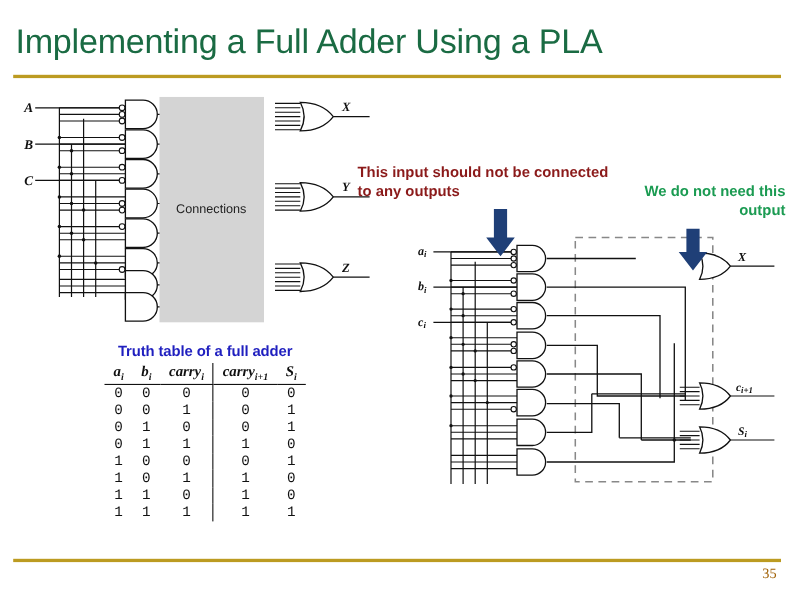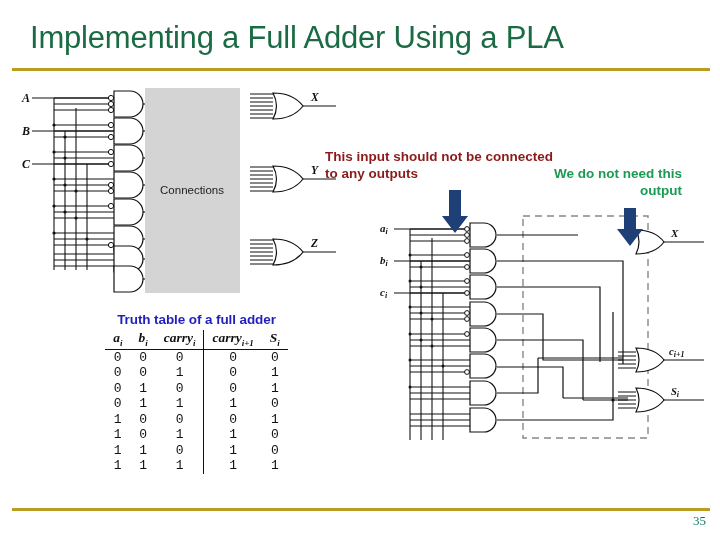--- a/index.html
+++ b/index.html
@@ -6,58 +6,58 @@
   html,body{margin:0;padding:0;background:#ffffff;}
   body{
     width:720px;height:540px;position:relative;overflow:hidden;
     font-family:"Liberation Sans", sans-serif;
     -webkit-font-smoothing:antialiased;
   }
   .slide{position:absolute;inset:0;background:#fff;}
 
   
   #slide-title{
-    position:absolute;left:30px;top:20px;width:680px;
+    position:absolute;left:14px;top:20px;width:680px;
     font-family:"Liberation Sans", sans-serif;
     font-size:31px;line-height:36px;font-weight:400;
     color:#1A6B43;letter-spacing:-0.2px;white-space:pre-wrap;
   }
   #title-rule{
     position:absolute;left:12px;top:68px;width:698px;height:3px;
     background:#BC9B21;
   }
   #footer-rule{
     position:absolute;left:12px;top:508px;width:698px;height:3px;
     background:#BC9B21;
   }
   #page-number{
     position:absolute;right:14px;top:513px;
-    font-size:13px;color:#0f766e;
+    font-size:13px;color:#a16207;
     font-family:"Liberation Serif", serif;
   }
 
   
   .annot{position:absolute;font-weight:bold;line-height:17px;}
   #annot-red{
     left:325px;top:148px;width:228px;
     font-size:13.5px;color:#8B1A1A;text-align:left;
   }
   #annot-green{
-    left:524px;top:165px;width:158px;
+    left:556px;top:165px;width:158px;
     font-size:13.5px;color:#1B9B52;text-align:right;
   }
 
   
   .diagram{position:absolute;}
   #pla-generic{left:18px;top:88px;width:320px;height:210px;}
   #pla-fulladder{left:378px;top:212px;width:330px;height:250px;}
   #arrow-layer{position:absolute;left:0;top:0;width:720px;height:540px;pointer-events:none;}
 
   
-  #truth-table-block{position:absolute;left:74px;top:312px;width:245px;}
+  #truth-table-block{position:absolute;left:64px;top:312px;width:245px;}
   #truth-table-caption{
     font-size:13.5px;font-weight:bold;color:#1F1FBF;
     text-align:center;margin-bottom:3px;letter-spacing:-0.1px;
   }
   table.tt{
     border-collapse:collapse;margin:0 auto;
     font-family:"Liberation Serif", serif;
     font-size:14px;color:#111;
   }
   table.tt th{

